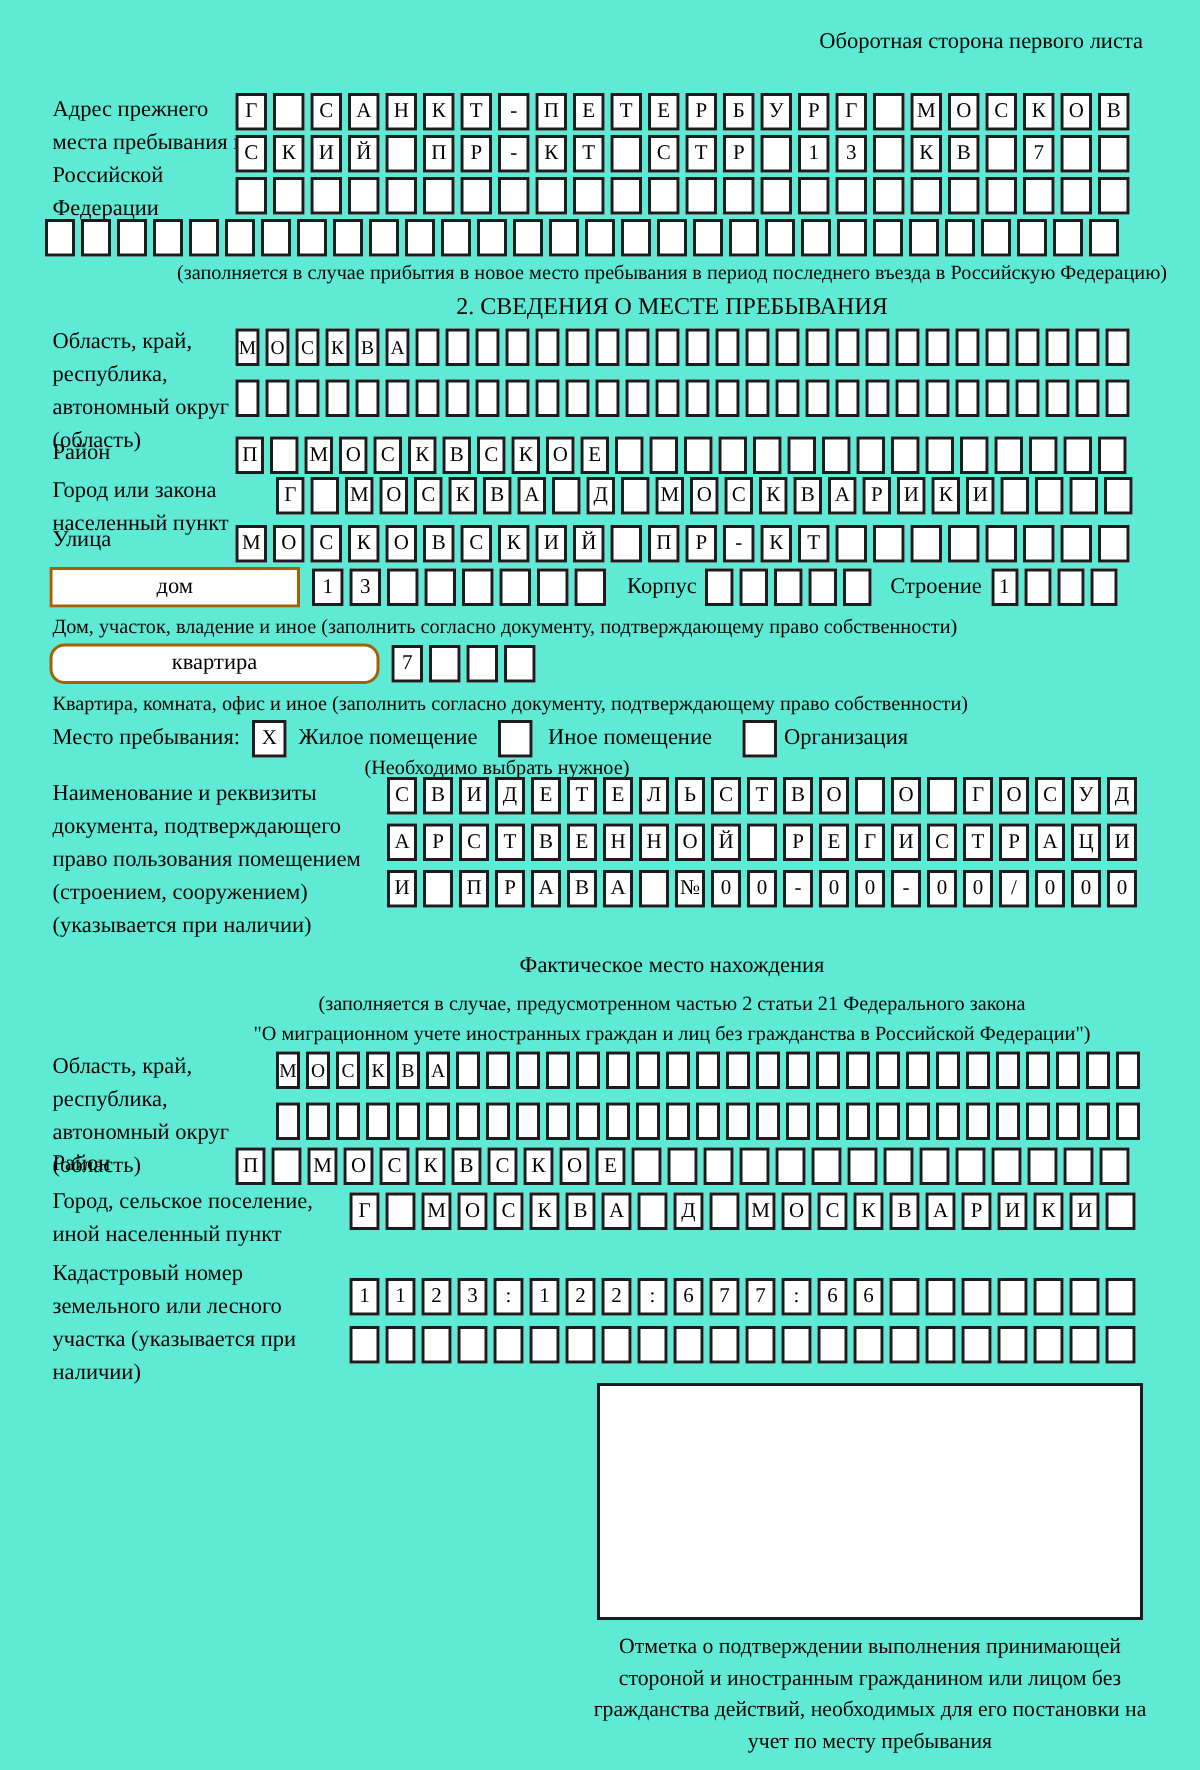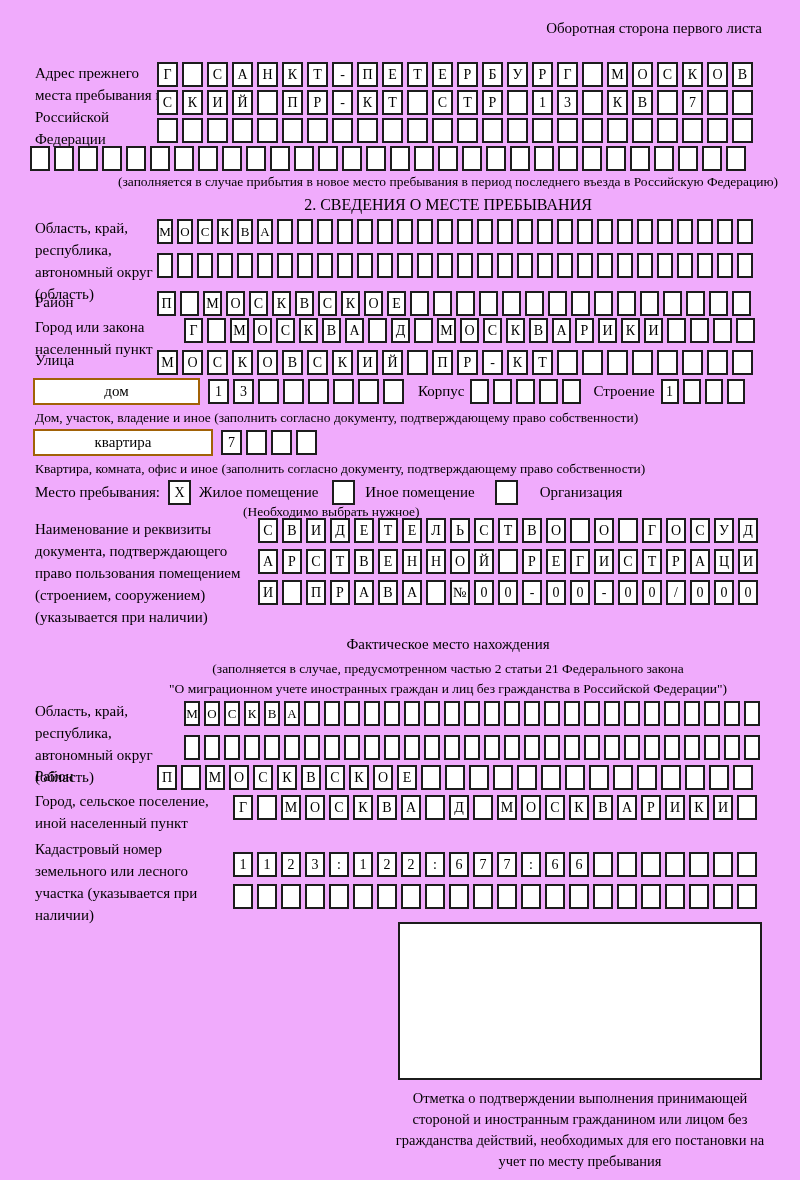--- a/index.html
+++ b/index.html
@@ -1,16 +1,16 @@
 <!DOCTYPE html>
 <html><head>
 <meta charset="utf-8">
 <style>
   html,body{margin:0;padding:0;background:#fff;}
-  .page{position:relative;width:800px;height:1180px;background:#f0abfc;color:#000;
+  .page{position:relative;width:800px;height:1180px;background:#5eead4;color:#000;
         font-family:"Liberation Serif", serif;font-size:15px;overflow:hidden;}
   .abs{position:absolute;}
   .lbl{line-height:22px;}
   .cells{position:absolute;display:flex;gap:4px;}
   .cells>div{width:var(--cw,21px);height:var(--ch,25px);box-sizing:border-box;
              border:2px solid #1c1c1c;display:flex;align-items:center;justify-content:center;
              font-size:var(--cf,14px);background:#fff;}
   .bigbox{box-sizing:border-box;border:2px solid #a16207;height:27px;display:flex;
           align-items:center;justify-content:center;background:#fff;}
   .cb{width:23px;height:25px;box-sizing:border-box;border:2px solid #1c1c1c;display:flex;
@@ -320,38 +320,38 @@
     <div class="cells" style="position:static;margin-left:6px;--cw:18px;">
         <div>1</div>
         <div></div>
         <div></div>
         <div></div>
       </div>
   </div>
   <div class="abs small" style="left:35px;top:410px;">Дом, участок, владение и иное (заполнить согласно документу, подтверждающему право собственности)</div>
 
   <div class="abs flexrow" style="left:33px;top:429px;">
-    <div class="bigbox" style="width:180px;">квартира</div>
+    <div class="bigbox" style="width:220px;border-radius:10px;">квартира</div>
     <div class="cells" style="position:static;margin-left:8px;--cw:21px;">
         <div>7</div>
         <div></div>
         <div></div>
         <div></div>
       </div>
   </div>
   <div class="abs small" style="left:35px;top:461px;">Квартира, комната, офис и иное (заполнить согласно документу, подтверждающему право собственности)</div>
 
   <div class="abs flexrow" style="left:35px;top:480px;">
     <div>Место пребывания:</div>
     <div class="cb" style="margin-left:8px;">X</div>
     <div style="margin-left:8px;">Жилое помещение</div>
     <div class="cb" style="margin-left:14px;"></div>
     <div style="margin-left:10px;">Иное помещение</div>
     <div class="cb" style="margin-left:20px;"></div>
-    <div style="margin-left:22px;">Организация</div>
+    <div style="margin-left:5px;">Организация</div>
   </div>
   <div class="abs small" style="left:243px;top:504px;">(Необходимо выбрать нужное)</div>
 
   <div class="abs lbl" style="left:35px;top:518px;width:222px;">Наименование и реквизиты документа, подтверждающего право пользования помещением (строением, сооружением) (указывается при наличии)</div>
   <div class="cells" style="left:258px;top:518px;--cw:20px;">
       <div>С</div>
       <div>В</div>
       <div>И</div>
       <div>Д</div>
       <div>Е</div>

